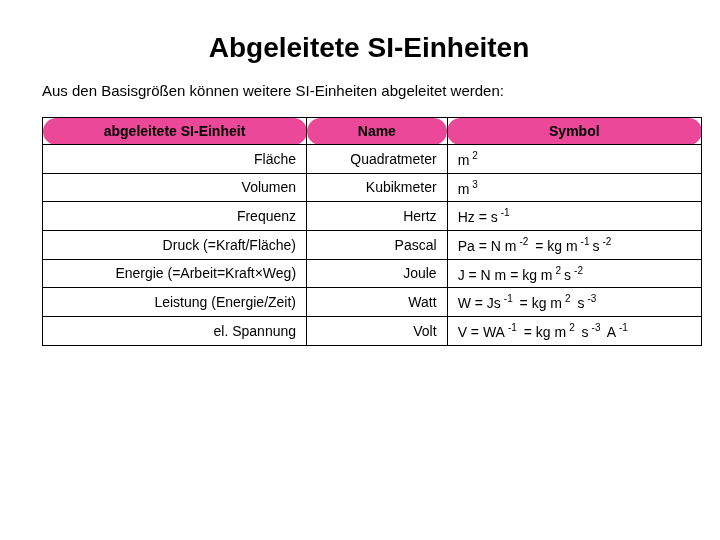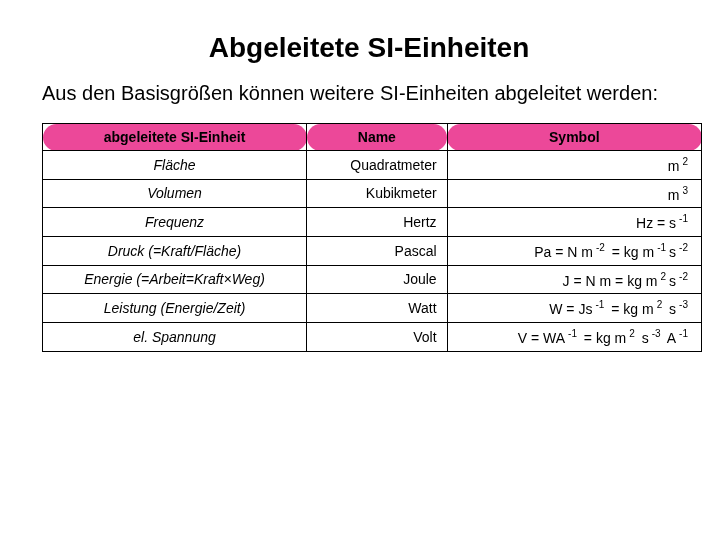--- a/index.html
+++ b/index.html
@@ -23,47 +23,46 @@
       padding: 20px 30px;
     }
     h1 {
       text-align: center;
       font-size: 28px;
       font-weight: bold;
       margin-bottom: 18px;
       font-family: Arial, Helvetica, sans-serif;
     }
     .subtitle {
-      font-size: 20px;
+      font-size: 15px;
       margin-bottom: 18px;
     }
     table {
       width: 100%;
       border-collapse: collapse;
       font-size: 14px;
     }
     th, td {
       border: 1px solid #000;
       padding: 5px 10px;
       vertical-align: middle;
     }
     th {
       font-weight: bold;
       text-align: center;
       background: #ec4899;
     }
     td:first-child {
-      text-align: center;
-      font-style: italic;
+      text-align: right;
     }
     td:nth-child(2) {
       text-align: right;
     }
     td:nth-child(3) {
-      text-align: right;
+      text-align: left;
     }
     sup {
       font-size: 10px;
     }
   </style>
 </head>
 <body>
 
 <div class="page">
   <h1>Abgeleitete SI-Einheiten</h1>

